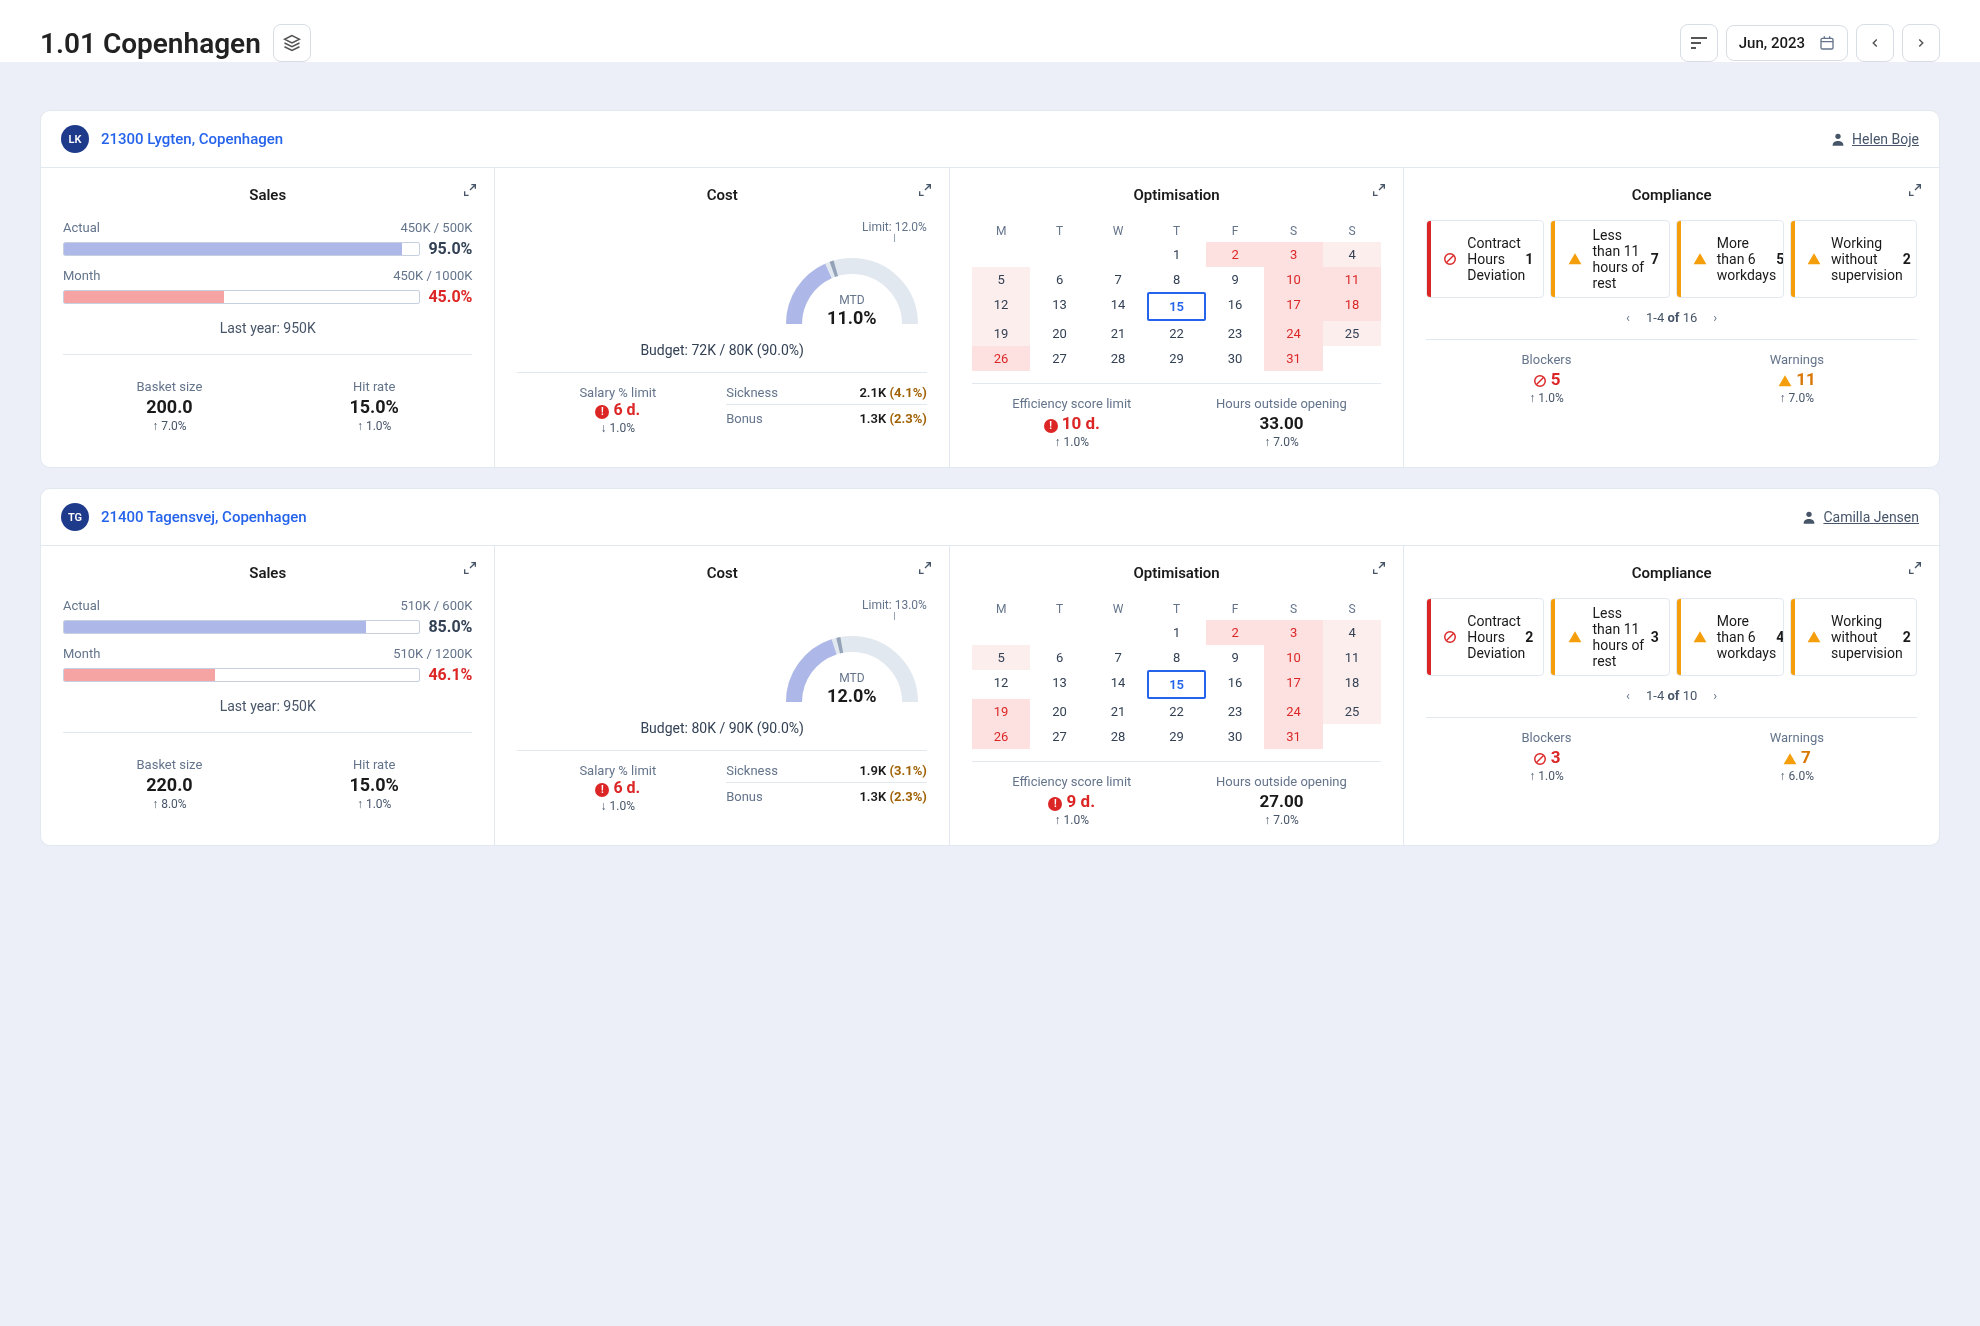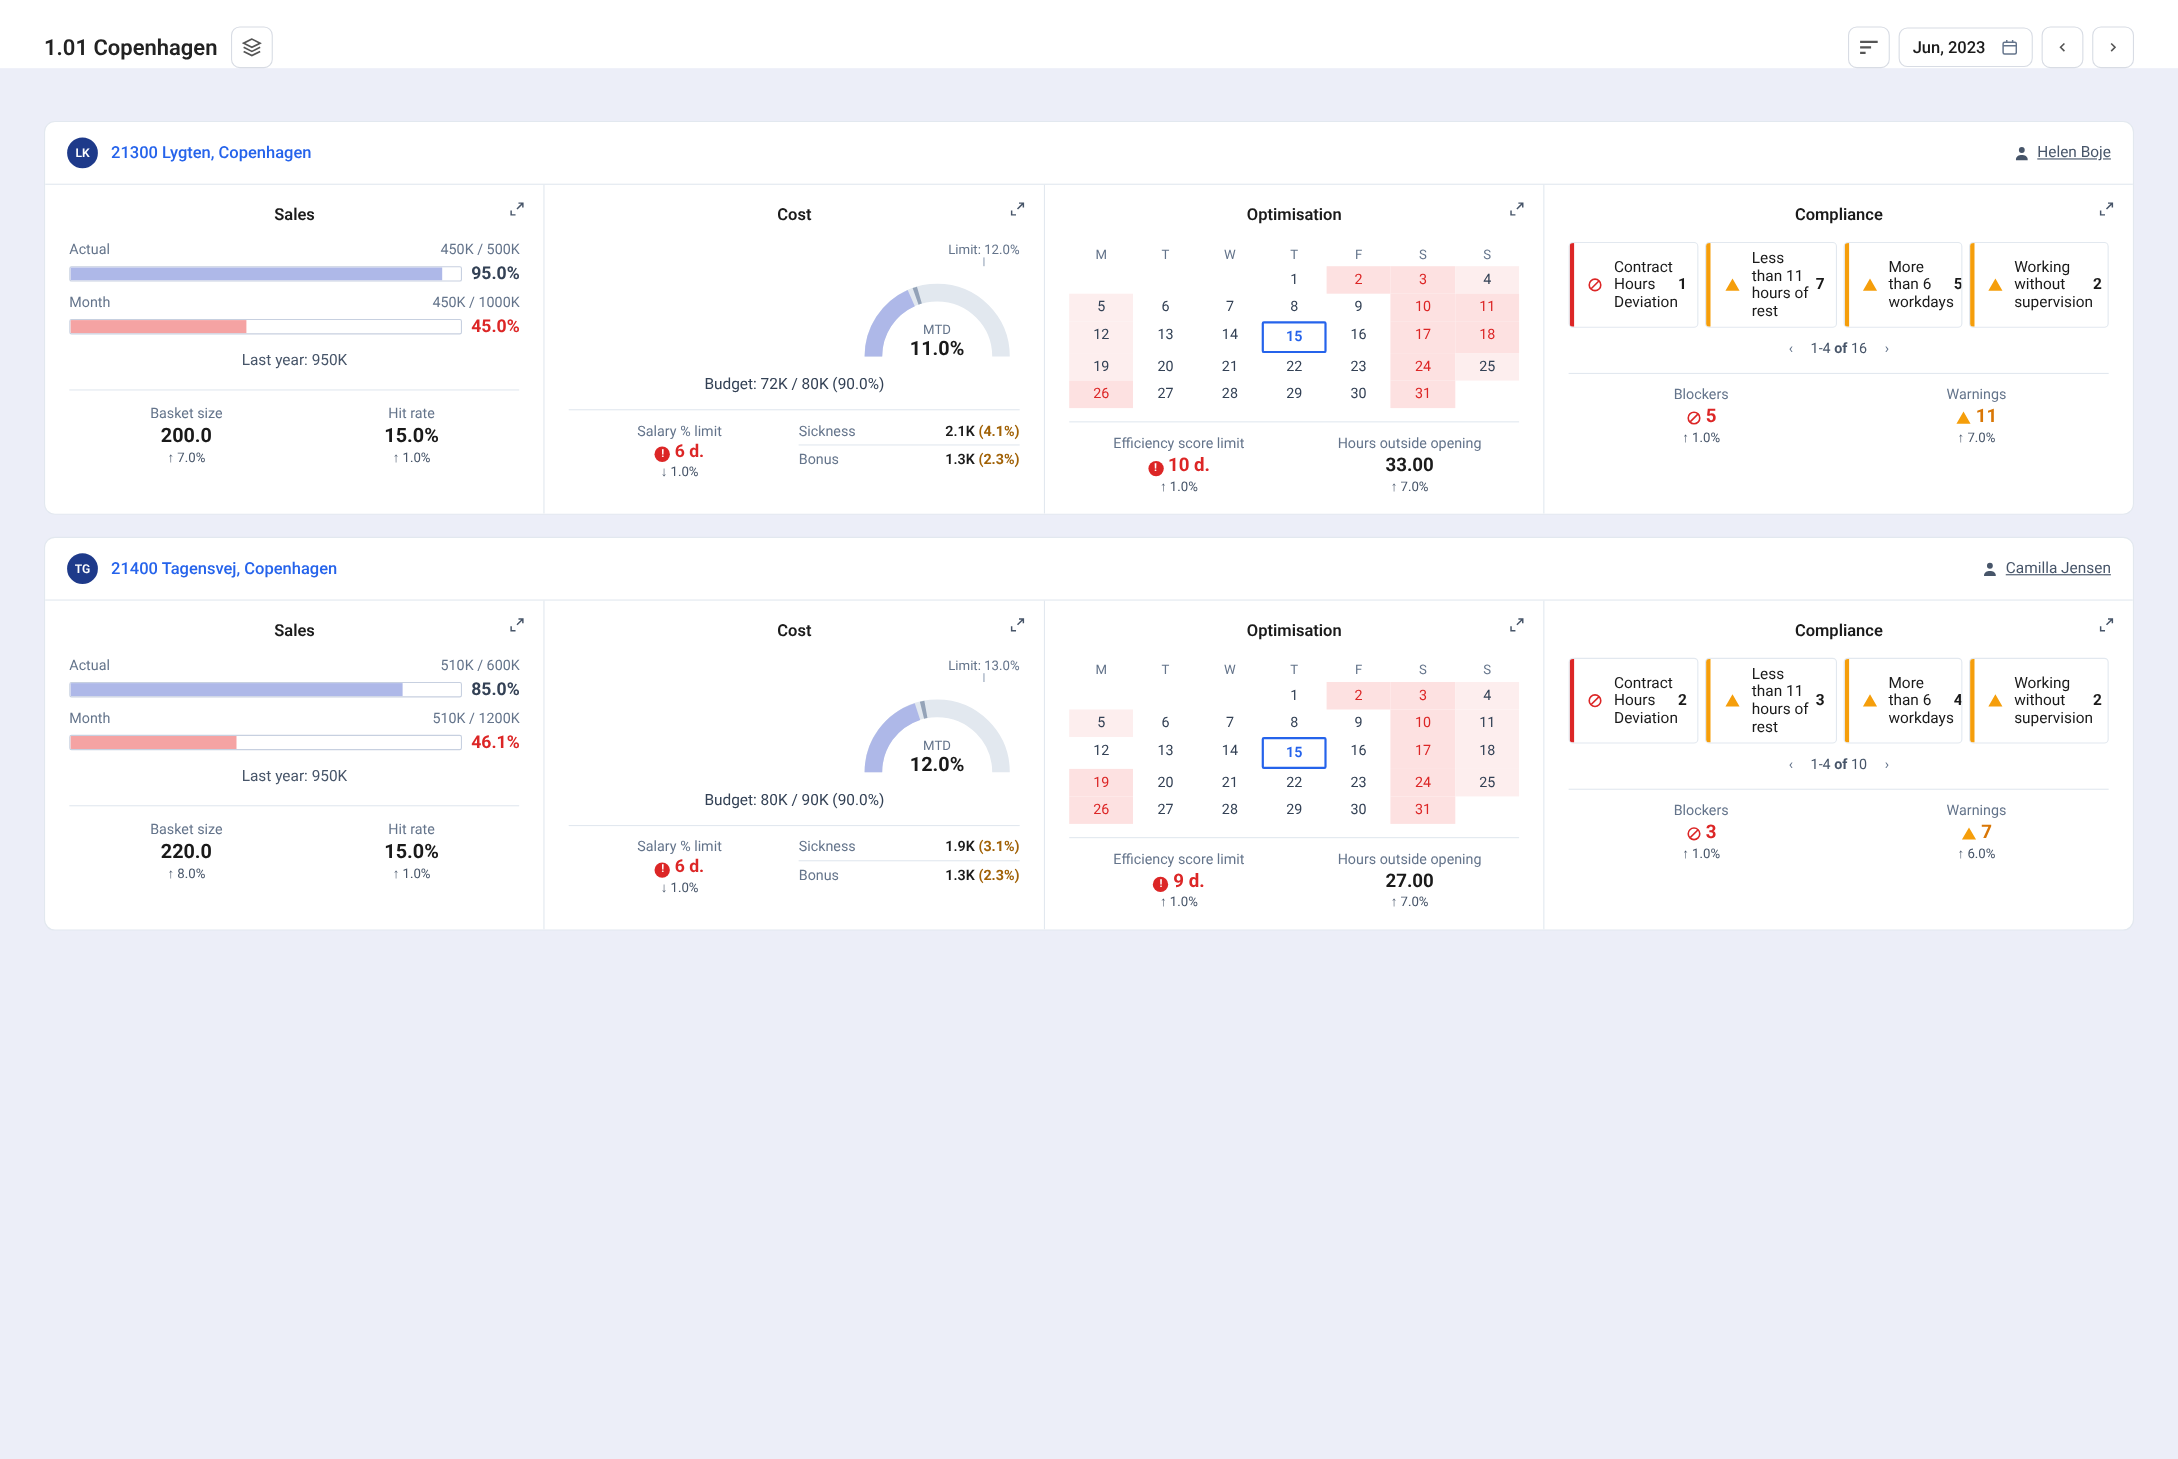--- a/index.html
+++ b/index.html
@@ -1,20 +1,20 @@
 <!DOCTYPE html>
 <html><head>
 <meta charset="utf-8">
 <style>
 * { box-sizing: border-box; margin: 0; padding: 0; }
 body { font-family: -apple-system, BlinkMacSystemFont, 'Segoe UI', Roboto, sans-serif; background: #eceef8; color: #1a1a1a; font-size: 14px; }
 .header { background: #fff; padding: 24px 40px 0; }
 .header-top { display: flex; justify-content: space-between; align-items: center; margin-bottom: 28px; }
 .header-left { display: flex; align-items: center; gap: 12px; }
-.page-title { font-size: 20px; font-weight: 600; color: #222; }
+.page-title { font-size: 28px; font-weight: 600; color: #222; }
 .icon-btn { width: 38px; height: 38px; border: 1px solid #d8dce4; border-radius: 8px; background: #fff; display: flex; align-items: center; justify-content: center; cursor: pointer; color: #555; }
 .header-right { display: flex; align-items: center; gap: 8px; padding-left: 44px; }
 .date-picker { display: flex; align-items: center; border: 1px solid #d8dce4; border-radius: 8px; padding: 8px 12px; gap: 14px; background: #fff; cursor: pointer; font-size: 15px; font-weight: 500; }
 .tabs { display: flex; gap: 28px; }
 .tab { padding-bottom: 12px; font-size: 15px; font-weight: 500; color: #475569; cursor: pointer; border-bottom: 3px solid transparent; }
 .tab.active { color: #2563eb; border-bottom-color: #2563eb; font-weight: 600; }
 .content { padding: 20px 40px; }
 .store-card { background: #fff; border: 1px solid #e2e8ef; border-radius: 10px; margin-bottom: 20px; overflow: hidden; }
 .store-header { display: flex; justify-content: space-between; align-items: center; padding: 14px 20px; border-bottom: 1px solid #e2e8ef; }
 .store-hl { display: flex; align-items: center; gap: 12px; }
@@ -32,21 +32,21 @@
 .progress-bar-wrap { display: flex; align-items: center; gap: 8px; }
 .progress-bar { flex: 1; height: 14px; border: 1px solid #c7d0e0; border-radius: 2px; overflow: hidden; position: relative; }
 .progress-fill { height: 100%; }
 .progress-fill.blue { background: #aeb8e8; }
 .progress-fill.red { background: #f5a3a3; }
 .progress-pct { font-size: 16px; font-weight: 700; }
 .progress-pct.blue { color: #334155; }
 .progress-pct.red { color: #dc2626; }
 .last-year { text-align: center; color: #475569; font-size: 14px; margin-top: 14px; margin-bottom: 18px; }
 
-.metrics-row { display: flex; justify-content: space-around; border-top: 1px solid #e2e8ef; padding-top: 14px; margin-top: 10px; }
+.metrics-row { display: flex; justify-content: space-around; border-top: 1px solid #e2e8ef; padding-top: 24px; margin-top: 10px; }
 .metric { text-align: center; }
 .metric-label { font-size: 13px; color: #64748b; margin-bottom: 2px; }
 .metric-value { font-size: 18px; font-weight: 700; }
 .metric-delta { font-size: 12px; color: #475569; margin-top: 2px; }
 
 .gauge-wrap { display: flex; flex-direction: column; align-items: flex-end; margin-bottom: 8px; }
 .limit-label { font-size: 12px; color: #64748b; margin-bottom: 4px; position: relative; }
 .limit-tick { width: 1px; height: 8px; background: #94a3b8; margin: 0 auto; }
 .gauge { position: relative; width: 150px; height: 88px; }
 .gauge-center { position: absolute; bottom: 6px; left: 50%; transform: translateX(-50%); text-align: center; }

